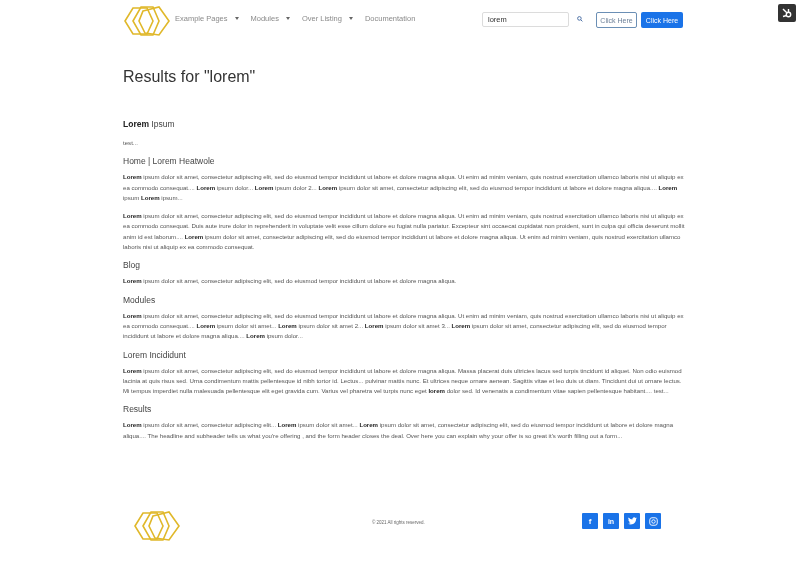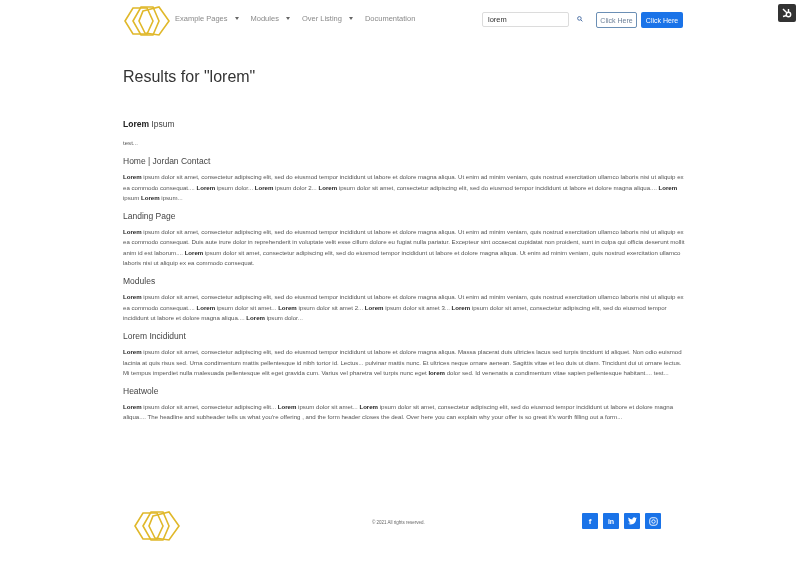--- a/index.html
+++ b/index.html
@@ -88,42 +88,45 @@
 
 <div class="main">
   <h1 class="page-title">Results for "lorem"</h1>
 
   <div class="result first">
     <div class="result-title"><b>Lorem</b><span> Ipsum</span></div>
     <div class="result-body">test...</div>
   </div>
 
   <div class="result">
-    <div class="result-title">Home | Jordan Contact</div>
+    <div class="result-title">Home | Lorem Heatwole</div>
     <div class="result-body"><b>Lorem</b> ipsum dolor sit amet, consectetur adipiscing elit, sed do eiusmod tempor incididunt ut labore et dolore magna aliqua. Ut enim ad minim veniam, quis nostrud exercitation ullamco laboris nisi ut aliquip ex ea commodo consequat.... <b>Lorem</b> ipsum dolor... <b>Lorem</b> ipsum dolor 2... <b>Lorem</b> ipsum dolor sit amet, consectetur adipiscing elit, sed do eiusmod tempor incididunt ut labore et dolore magna aliqua.... <b>Lorem</b> ipsum <b>Lorem</b> ipsum...</div>
   </div>
 
   <div class="result">
-    <div class="result-title">Landing Page</div>
     <div class="result-body"><b>Lorem</b> ipsum dolor sit amet, consectetur adipiscing elit, sed do eiusmod tempor incididunt ut labore et dolore magna aliqua. Ut enim ad minim veniam, quis nostrud exercitation ullamco laboris nisi ut aliquip ex ea commodo consequat. Duis aute irure dolor in reprehenderit in voluptate velit esse cillum dolore eu fugiat nulla pariatur. Excepteur sint occaecat cupidatat non proident, sunt in culpa qui officia deserunt mollit anim id est laborum.... <b>Lorem</b> ipsum dolor sit amet, consectetur adipiscing elit, sed do eiusmod tempor incididunt ut labore et dolore magna aliqua. Ut enim ad minim veniam, quis nostrud exercitation ullamco laboris nisi ut aliquip ex ea commodo consequat.</div>
   </div>
 
+  <div class="result">
+    <div class="result-title">Blog</div>
+    <div class="result-body"><b>Lorem</b> ipsum dolor sit amet, consectetur adipiscing elit, sed do eiusmod tempor incididunt ut labore et dolore magna aliqua.</div>
+  </div>
 
   <div class="result">
     <div class="result-title">Modules</div>
     <div class="result-body"><b>Lorem</b> ipsum dolor sit amet, consectetur adipiscing elit, sed do eiusmod tempor incididunt ut labore et dolore magna aliqua. Ut enim ad minim veniam, quis nostrud exercitation ullamco laboris nisi ut aliquip ex ea commodo consequat.... <b>Lorem</b> ipsum dolor sit amet... <b>Lorem</b> ipsum dolor sit amet 2... <b>Lorem</b> ipsum dolor sit amet 3... <b>Lorem</b> ipsum dolor sit amet, consectetur adipiscing elit, sed do eiusmod tempor incididunt ut labore et dolore magna aliqua.... <b>Lorem</b> ipsum dolor...</div>
   </div>
 
   <div class="result">
     <div class="result-title">Lorem Incididunt</div>
     <div class="result-body"><b>Lorem</b> ipsum dolor sit amet, consectetur adipiscing elit, sed do eiusmod tempor incididunt ut labore et dolore magna aliqua. Massa placerat duis ultricies lacus sed turpis tincidunt id aliquet. Non odio euismod lacinia at quis risus sed. Urna condimentum mattis pellentesque id nibh tortor id. Lectus... pulvinar mattis nunc. Et ultrices neque ornare aenean. Sagittis vitae et leo duis ut diam. Tincidunt dui ut ornare lectus. Mi tempus imperdiet nulla malesuada pellentesque elit eget gravida cum. Varius vel pharetra vel turpis nunc eget <b>lorem</b> dolor sed. Id venenatis a condimentum vitae sapien pellentesque habitant.... test...</div>
   </div>
 
   <div class="result">
-    <div class="result-title">Heatwole</div>
+    <div class="result-title">Results</div>
     <div class="result-body"><b>Lorem</b> ipsum dolor sit amet, consectetur adipiscing elit... <b>Lorem</b> ipsum dolor sit amet... <b>Lorem</b> ipsum dolor sit amet, consectetur adipiscing elit, sed do eiusmod tempor incididunt ut labore et dolore magna aliqua.... The headline and subheader tells us what you're offering , and the form header closes the deal. Over here you can explain why your offer is so great it's worth filling out a form...</div>
   </div>
 </div>
 
 <div class="footer-logo">
   <svg width="50" height="36" viewBox="0 0 50 36" fill="none" stroke="#e0b82a" stroke-width="1.6">
     <polygon points="2,18 10,5 24,5 30,18 24,31 10,31"></polygon>
     <polygon points="10,18 18,4 30,4 36,18 30,32 18,32"></polygon>
     <polygon points="20,8 36,4 46,18 36,32 22,30 16,18"></polygon>
   </svg>

